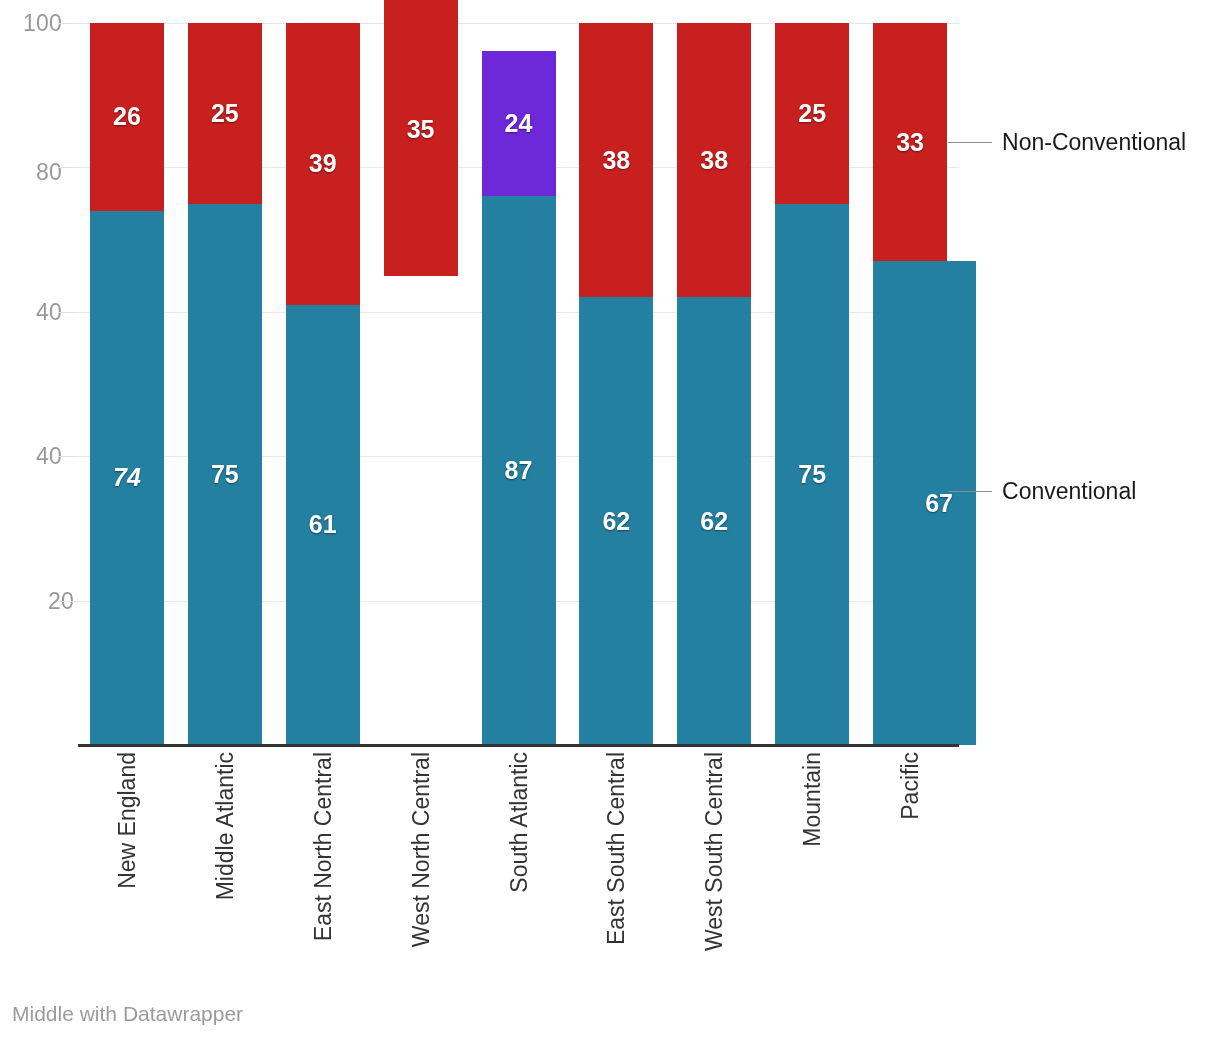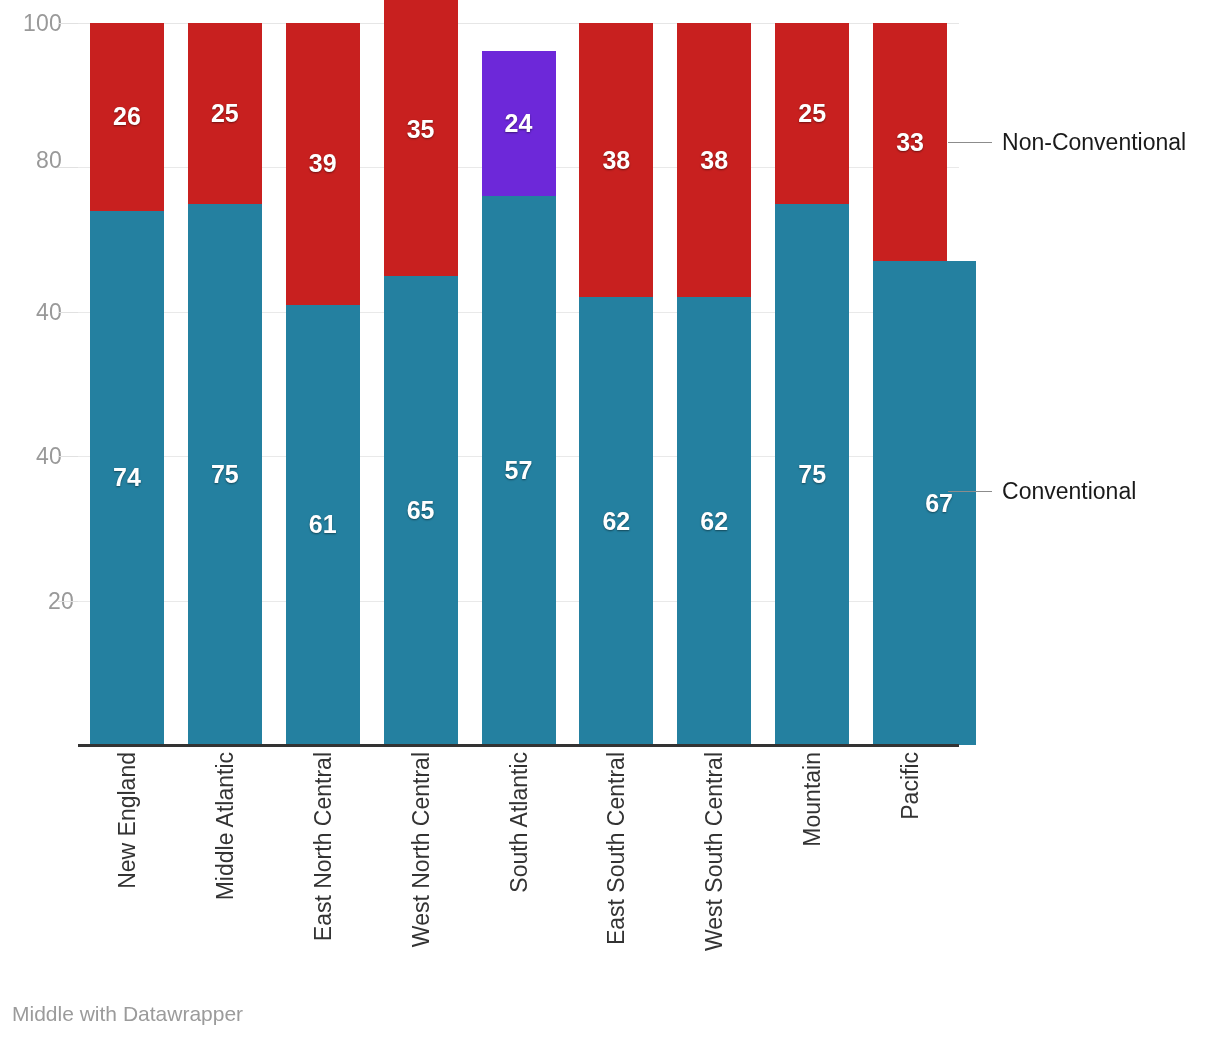--- a/index.html
+++ b/index.html
@@ -133,37 +133,37 @@
 </style>
 </head>
 <body>
 
 <div id="chart-root">
 
   <div id="yaxis">
       <div class="ytick-label" style="left: 12px; top: 589.6px;">20</div>
       <div class="ytick-label" style="left: 0px; top: 445.2px;">40</div>
       <div class="ytick-label" style="left: 0px; top: 300.8px;">40</div>
-      <div class="ytick-label" style="left: 0px; top: 149px;">80</div>
+      <div class="ytick-label" style="left: 0px; top: 161px;">80</div>
       <div class="ytick-label" style="left: 0px; top: 12px;">100</div>
     </div>
 
   <div class="plot" id="plot">
       <div class="gridline" style="top: 577.6px;"></div>
       <div class="tick-stub" style="top: 577.6px;"></div>
       <div class="gridline" style="top: 433.2px;"></div>
       <div class="tick-stub" style="top: 433.2px;"></div>
       <div class="gridline" style="top: 288.8px;"></div>
       <div class="tick-stub" style="top: 288.8px;"></div>
       <div class="gridline" style="top: 144.4px;"></div>
       <div class="tick-stub" style="top: 144.4px;"></div>
       <div class="gridline top" style="top: 0px;"></div>
       <div class="tick-stub" style="top: 0px;"></div>
       <div class="bar-group" style="left: 11.9444px; height: 722px;">
-        <div class="seg" style="bottom: 0px; height: 534.28px; background: rgb(36, 128, 160);">
+        <div class="seg" style="bottom: 0px; height: 534.28px; background: rgb(36, 128, 160); font-style: italic;">
           <span class="seg-label">74</span>
         </div>
         <div class="seg" style="bottom: 534.28px; height: 187.72px; background: rgb(200, 32, 31);">
           <span class="seg-label">26</span>
         </div>
       </div>
       <div class="bar-group" style="left: 109.833px; height: 722px;">
         <div class="seg" style="bottom: 0px; height: 541.5px; background: rgb(36, 128, 160);">
           <span class="seg-label">75</span>
         </div>
@@ -173,30 +173,27 @@
       </div>
       <div class="bar-group" style="left: 207.722px; height: 722px;">
         <div class="seg" style="bottom: 0px; height: 440.42px; background: rgb(36, 128, 160);">
           <span class="seg-label">61</span>
         </div>
         <div class="seg" style="bottom: 440.42px; height: 281.58px; background: rgb(200, 32, 31);">
           <span class="seg-label">39</span>
         </div>
       </div>
       <div class="bar-group" style="left: 305.611px; height: 722px;">
-        <div class="seg" style="bottom: 0px; height: 469.3px; background: rgb(36, 128, 160);">
-          <span class="seg-label">65</span>
-        </div>
         <div class="seg" style="bottom: 469.3px; height: 293px; background: rgb(200, 32, 31);">
           <span class="seg-label">35</span>
         </div>
       </div>
       <div class="bar-group" style="left: 403.5px; height: 722px;">
         <div class="seg" style="bottom: 0px; height: 548.72px; background: rgb(36, 128, 160);">
-          <span class="seg-label">57</span>
+          <span class="seg-label">87</span>
         </div>
         <div class="seg" style="bottom: 548.72px; height: 145px; background: #6d28d9;">
           <span class="seg-label">24</span>
         </div>
       </div>
       <div class="bar-group" style="left: 501.389px; height: 722px;">
         <div class="seg" style="bottom: 0px; height: 447.64px; background: rgb(36, 128, 160);">
           <span class="seg-label">62</span>
         </div>
         <div class="seg" style="bottom: 447.64px; height: 274.36px; background: rgb(200, 32, 31);">

